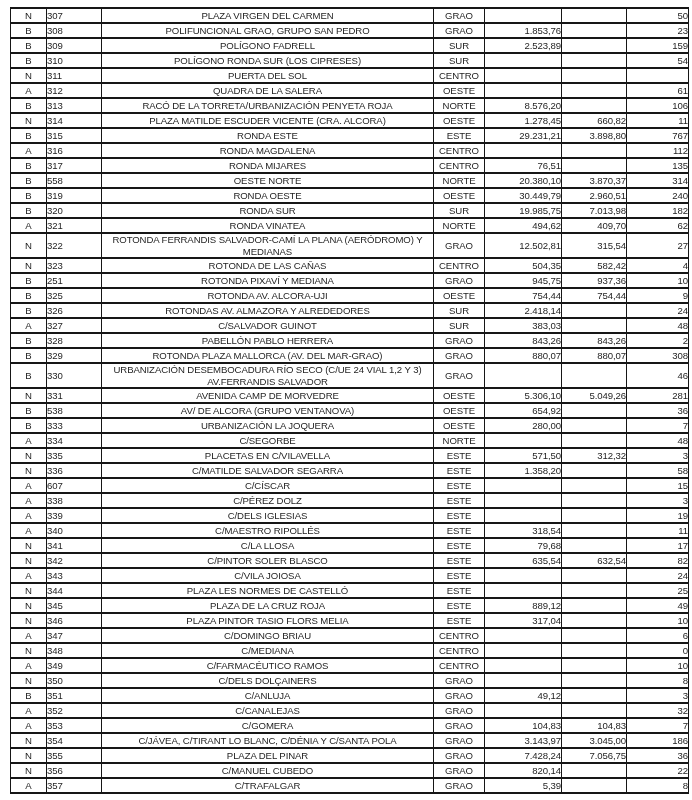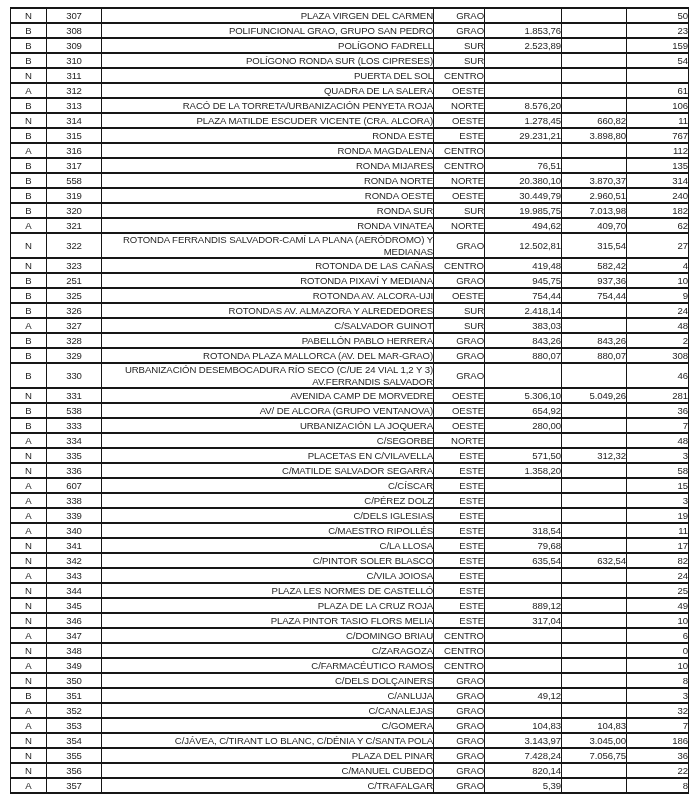--- a/index.html
+++ b/index.html
@@ -37,23 +37,23 @@
     border-top-width: 2px;
     border-bottom-width: 2px;
     overflow: hidden;
     padding: 0;
     vertical-align: middle;
   }
   table.street-table tr {
     height: 15px;
   }
   td.c0 { text-align: center; }                            
-  td.c1 { text-align: center; }                            
-  td.c2 { text-align: right; padding: 1px 3px 1px 3px; }    
-  td.c3 { text-align: right; }                            
+  td.c1 { }                            
+  td.c2 { text-align: center; padding: 1px 3px 1px 3px; }    
+  td.c3 { text-align: center; }                            
   td.c4, td.c5 {                                           
     text-align: right;
     padding-right: 8px;
     vertical-align: bottom;
     padding-bottom: 2px;
   }
   td.c6 {                                                  
     text-align: right;
     padding-right: 2px;
     vertical-align: bottom;
@@ -170,21 +170,21 @@
           <td class="c1">317</td>
           <td class="c2">RONDA MIJARES</td>
           <td class="c3">CENTRO</td>
           <td class="c4">76,51</td>
           <td class="c5"></td>
           <td class="c6">135</td>
         </tr>
         <tr>
           <td class="c0">B</td>
           <td class="c1">558</td>
-          <td class="c2">RONDA NORTE</td>
+          <td class="c2">OESTE NORTE</td>
           <td class="c3">NORTE</td>
           <td class="c4">20.380,10</td>
           <td class="c5">3.870,37</td>
           <td class="c6">314</td>
         </tr>
         <tr>
           <td class="c0">B</td>
           <td class="c1">319</td>
           <td class="c2">RONDA OESTE</td>
           <td class="c3">OESTE</td>
@@ -217,21 +217,21 @@
           <td class="c3">GRAO</td>
           <td class="c4">12.502,81</td>
           <td class="c5">315,54</td>
           <td class="c6">27</td>
         </tr>
         <tr>
           <td class="c0">N</td>
           <td class="c1">323</td>
           <td class="c2">ROTONDA DE LAS CAÑAS</td>
           <td class="c3">CENTRO</td>
-          <td class="c4">419,48</td>
+          <td class="c4">504,35</td>
           <td class="c5">582,42</td>
           <td class="c6">4</td>
         </tr>
         <tr>
           <td class="c0">B</td>
           <td class="c1">251</td>
           <td class="c2">ROTONDA PIXAVÍ Y MEDIANA</td>
           <td class="c3">GRAO</td>
           <td class="c4">945,75</td>
           <td class="c5">937,36</td>
@@ -440,21 +440,21 @@
           <td class="c1">347</td>
           <td class="c2">C/DOMINGO BRIAU</td>
           <td class="c3">CENTRO</td>
           <td class="c4"></td>
           <td class="c5"></td>
           <td class="c6">6</td>
         </tr>
         <tr>
           <td class="c0">N</td>
           <td class="c1">348</td>
-          <td class="c2">C/ZARAGOZA</td>
+          <td class="c2">C/MEDIANA</td>
           <td class="c3">CENTRO</td>
           <td class="c4"></td>
           <td class="c5"></td>
           <td class="c6">0</td>
         </tr>
         <tr>
           <td class="c0">A</td>
           <td class="c1">349</td>
           <td class="c2">C/FARMACÉUTICO RAMOS</td>
           <td class="c3">CENTRO</td>

